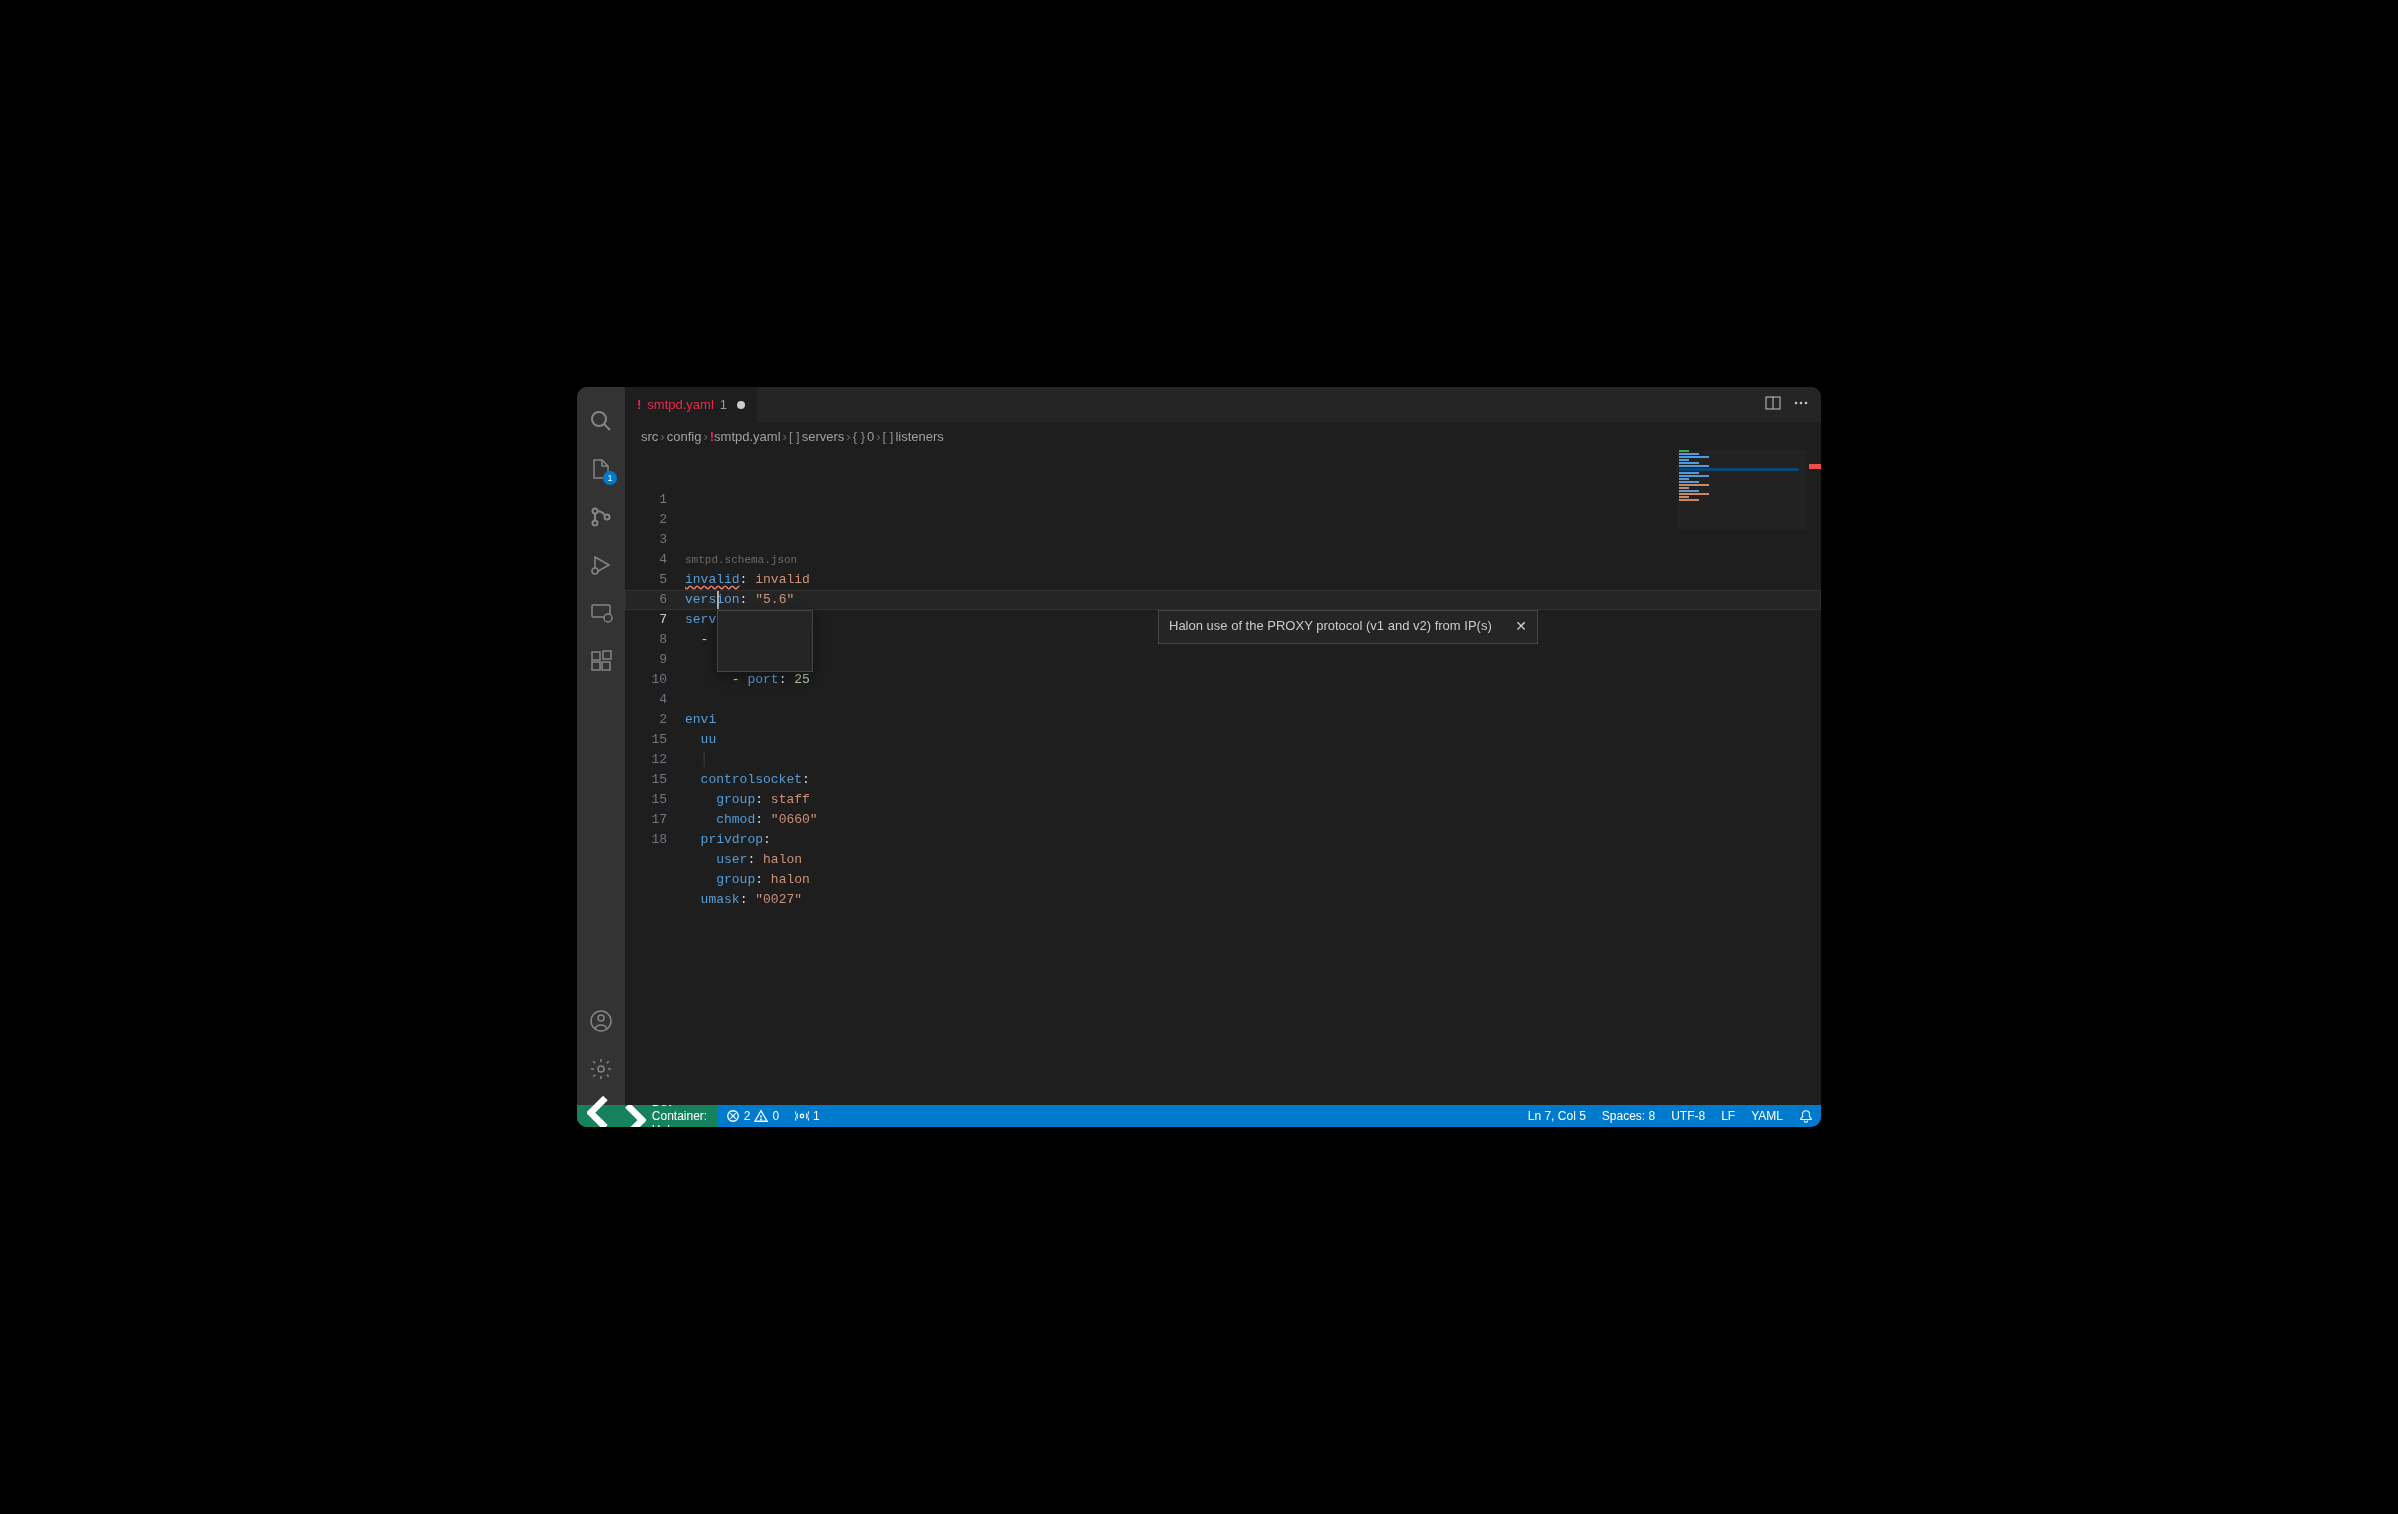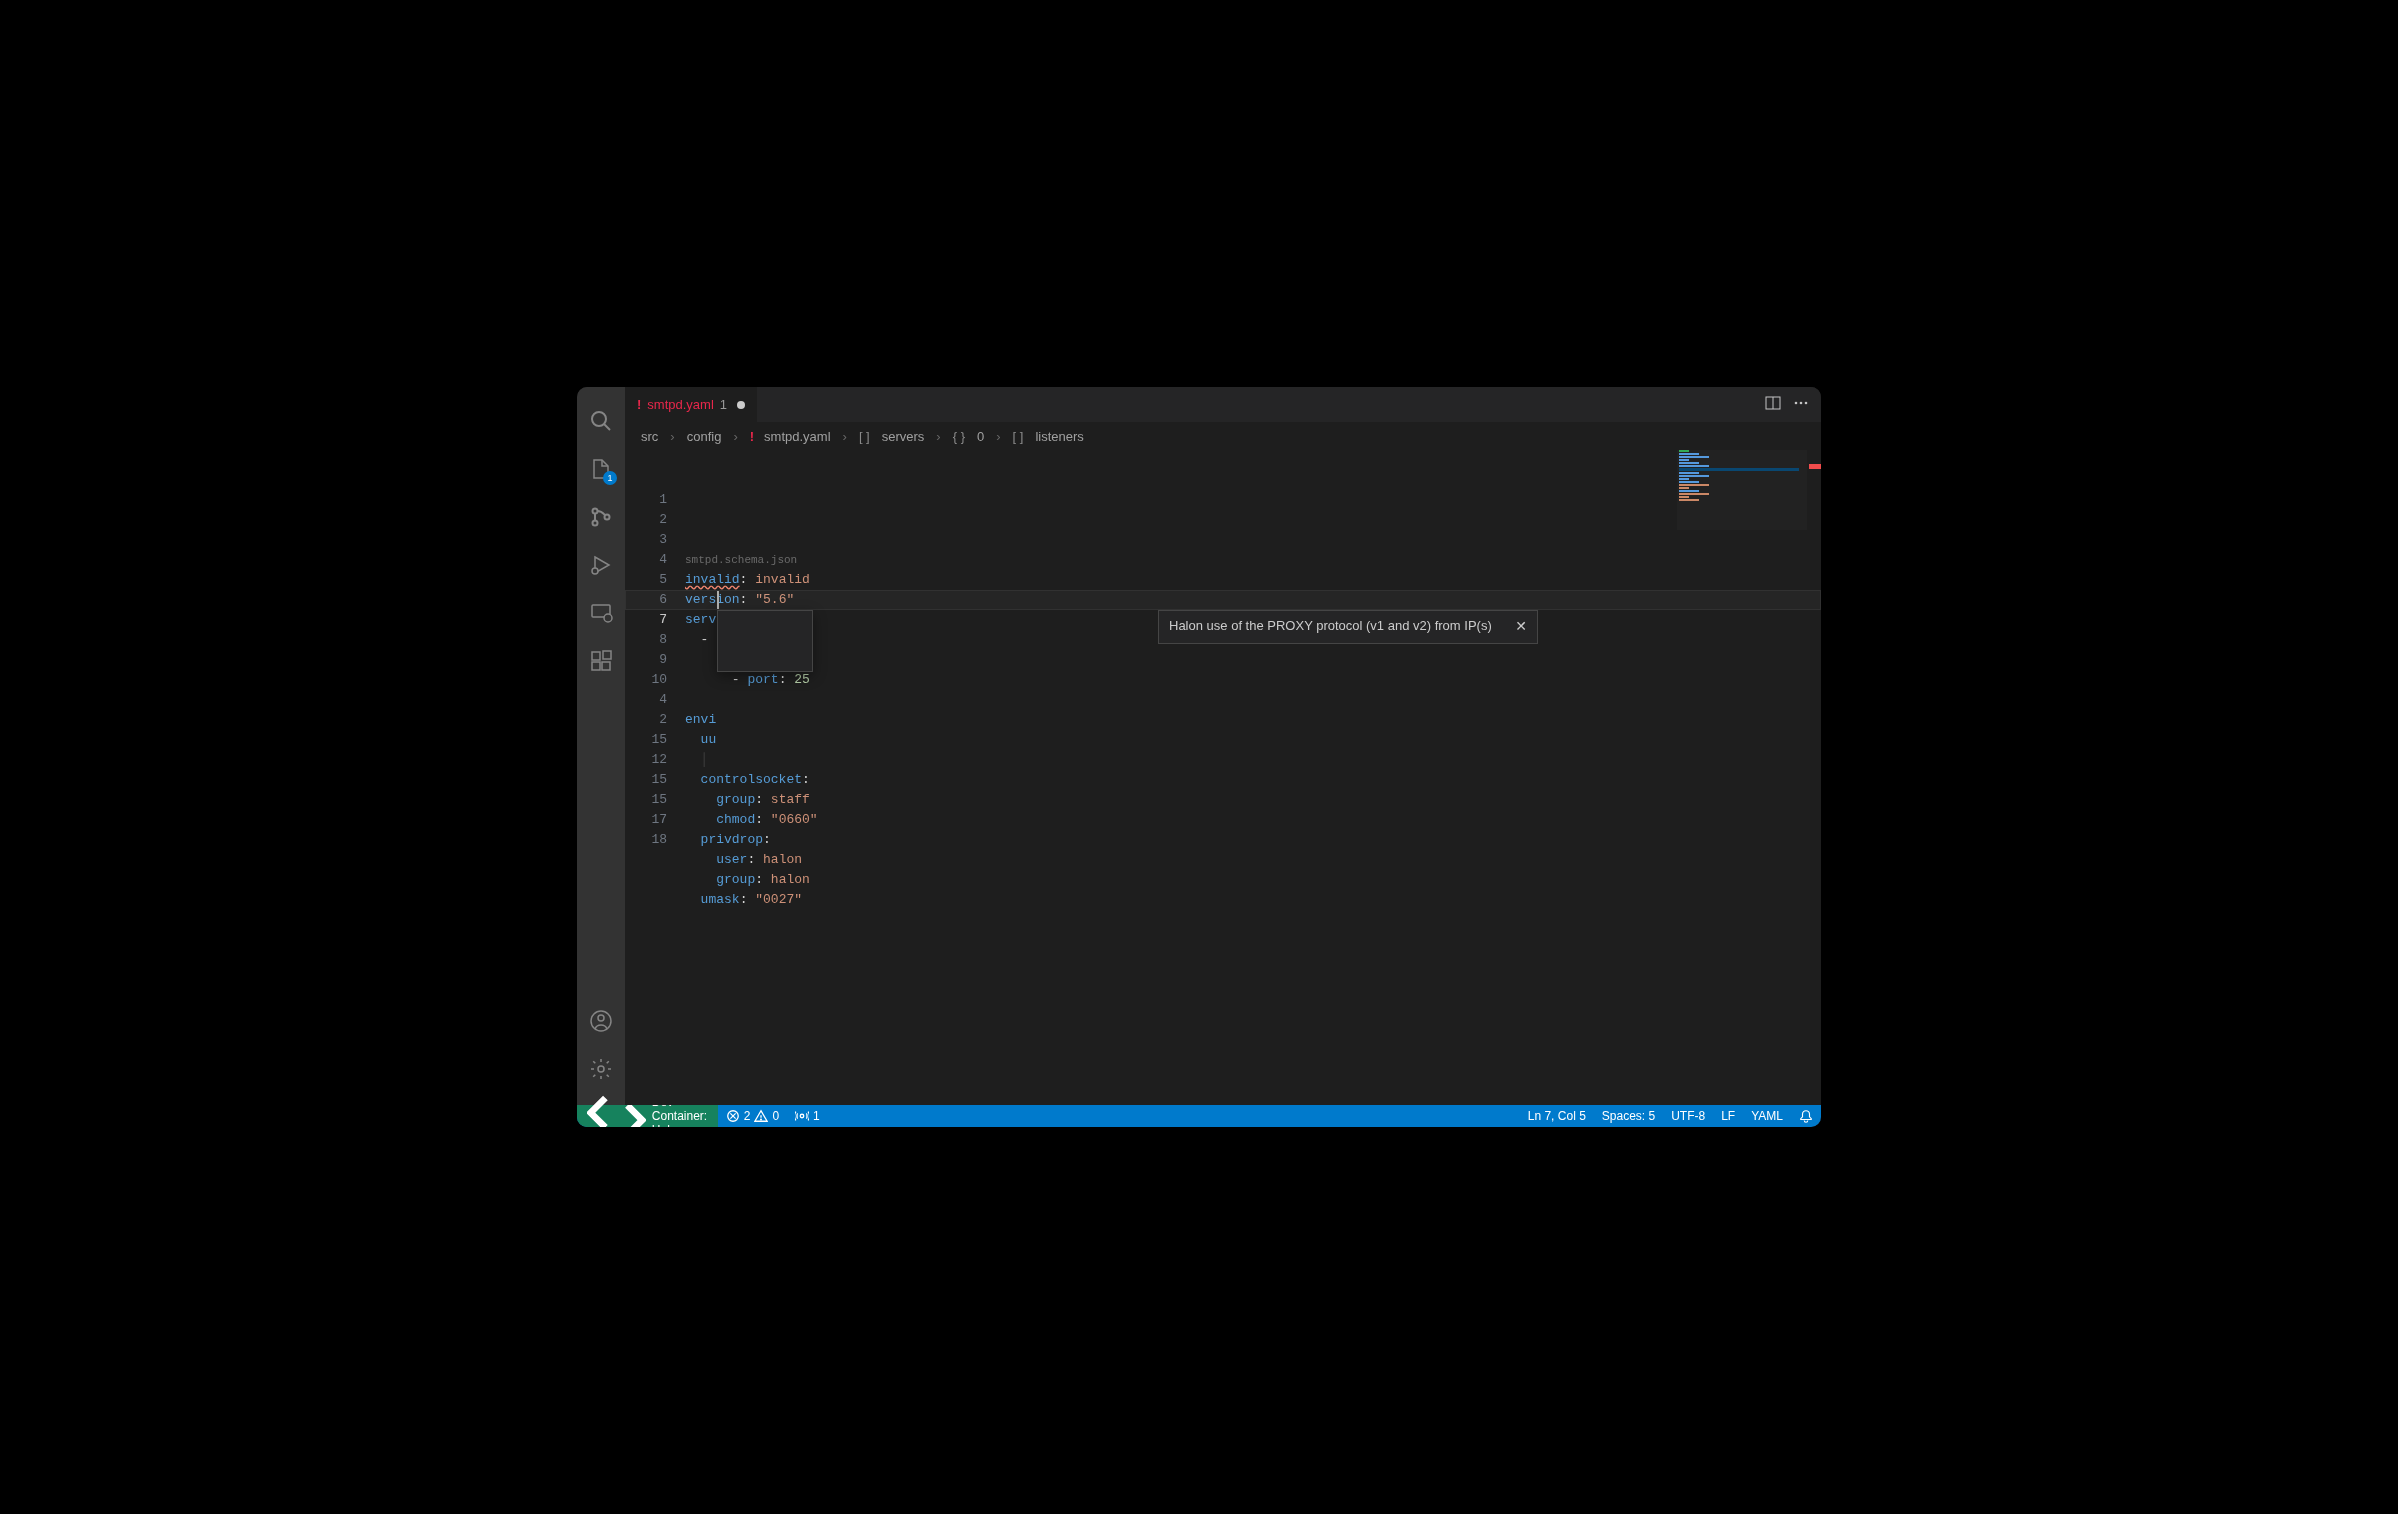--- a/index.html
+++ b/index.html
@@ -97,21 +97,21 @@
 .tab-name { color: #e8274b; }
 .tab-modified { color: #999; }
 .tab-dirty { width: 8px; height: 8px; border-radius: 50%; background: #ccc; margin-left: 4px;}
 .tab-actions { margin-left: auto; display: flex; align-items: center; gap: 12px; padding-right: 12px; color: #c5c5c5; }
 .tab-actions svg { width: 16px; height: 16px; }
 .breadcrumb {
   height: 28px;
   display: flex;
   align-items: center;
   padding: 0 16px;
-  gap: 10px;
+  gap: 0;
   color: #a0a0a0;
   font-size: 13px;
   background: #1e1e1e;
 }
 .breadcrumb .sep { color: #666; margin: 0 2px; }
 .bc-icon { color: #8a8a8a; display: inline-flex; align-items: center; margin-right: 2px;}
 .bc-yaml-icon { color: #e8274b; font-weight: bold; }
 .editor {
   flex: 1;
   display: flex;
@@ -421,21 +421,21 @@
           <circle cx="8" cy="8" r="2"></circle>
           <path d="M3 5c-1 1-1 5 0 6M13 5c1 1 1 5 0 6M1 3c-2 3-2 7 0 10M15 3c2 3 2 7 0 10"></path>
         </svg>
       <span>1</span>
     </div>
     <div class="status-spacer"></div>
     <div class="status-item">
         <span>Ln 7, Col 5</span>
       </div>
     <div class="status-item">
-        <span>Spaces: 5</span>
+        <span>Spaces: 8</span>
       </div>
     <div class="status-item">
         <span>UTF-8</span>
       </div>
     <div class="status-item">
         <span>LF</span>
       </div>
     <div class="status-item">
         <span>YAML</span>
       </div>

